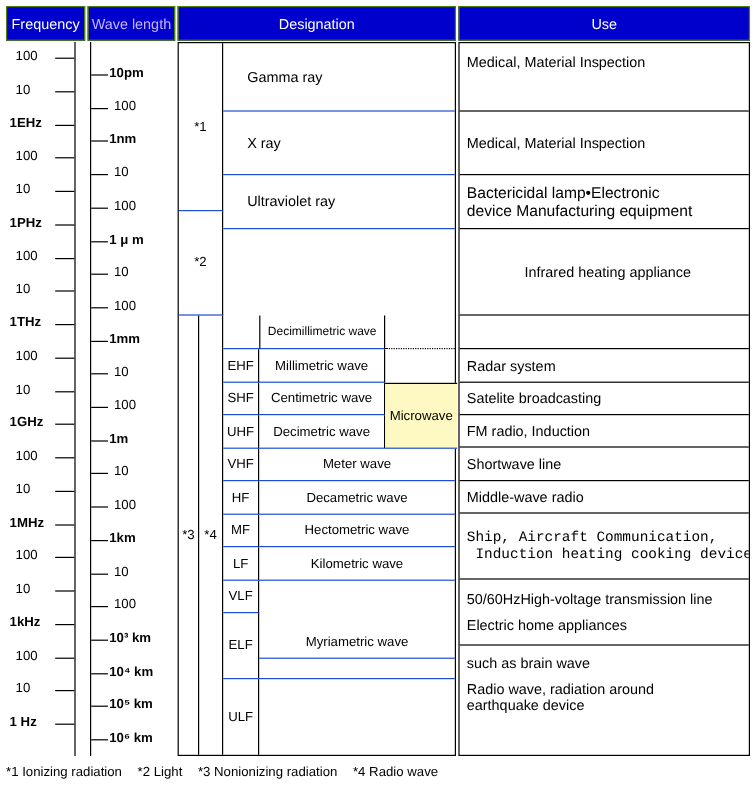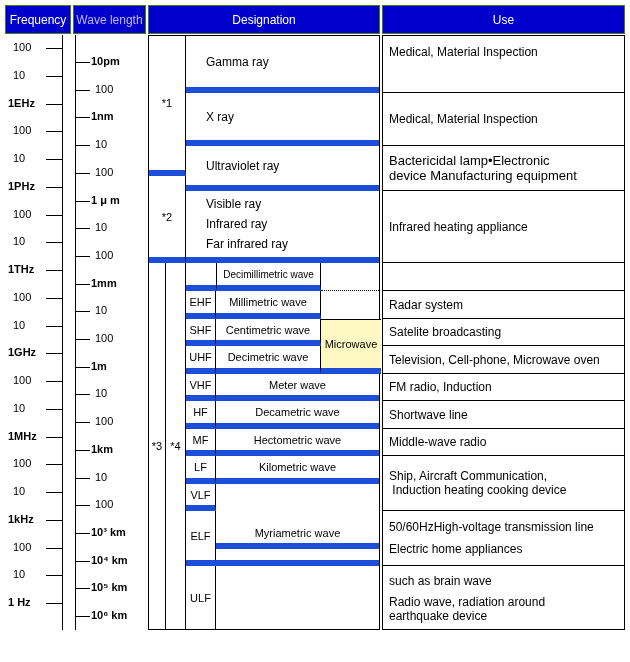--- a/index.html
+++ b/index.html
@@ -16,21 +16,21 @@
   .wlab{left:91px}
   .wlab.minor{left:95px;font-weight:normal}
   .tick{position:absolute;height:1px;background:#000}
   .ftick{left:46px;width:16px}
   .wtick{left:76px;width:14px}
   .panel{position:absolute;top:35px;height:595px;border:1px solid #000;background:#fff}
   .desig{left:148px;width:232px}
   .usecol{left:382px;width:243px;display:flex;flex-direction:column}
   .cell{position:absolute;display:flex;align-items:center;font-size:12px}
   .ctr{justify-content:center}
-  .bb{border-bottom:6px solid #1d4ed8}
+  .bb{border-bottom:1px solid #1d4ed8}
   .br{border-right:1px solid #000}
   .bt{border-top:1px solid #000}
   .mark{font-size:11px}
   .m1{left:0;top:0;width:37px;height:140px}
   .m2{left:0;top:140px;width:37px;height:87px}
   .m3{left:0;top:227px;width:17px;bottom:0}
   .m4{left:17px;top:227px;width:20px;bottom:0}
   .band-gamma{left:37px;top:0;right:0;height:57px;padding-left:20px}
   .band-xray{left:37px;top:57px;right:0;height:53px;padding-left:20px}
   .band-uv{left:37px;top:110px;right:0;height:45px;padding-left:20px}
@@ -172,25 +172,20 @@
     <div class="cell band-gamma bb">
         <span>Gamma ray</span>
       </div>
     <div class="cell band-xray bb">
         <span>X ray</span>
       </div>
     <div class="cell band-uv bb">
         <span>Ultraviolet ray</span>
       </div>
 
-    <div class="cell band-light bb">
-      <span>Visible ray</span>
-      <span>Infrared ray</span>
-      <span>Far infrared ray</span>
-    </div>
 
     <div class="cell spacer-deci bb"></div>
     <div class="cell ctr band-deci br bb">
         <span>Decimillimetric wave</span>
       </div>
     <div class="cell deci-right"></div>
 
     <div id="band-rows">
         <div class="cell ctr br bb bandcode" style="left: 37px; width: 30px; top: 255px; height: 28px;">EHF</div>
         <div class="cell ctr bb bandname br" style="left: 67px; top: 255px; height: 28px; width: 105px;">Millimetric wave</div>
@@ -236,57 +231,52 @@
         <div class="ublock">
           <div class="uline">Medical, Material Inspection</div>
         </div>
       </div>
       <div class="ucell big" style="height: 45px; flex-shrink: 0;">
         <div class="ublock">
           <div class="uline">Bactericidal lamp•Electronic</div>
           <div class="uline">device Manufacturing equipment</div>
         </div>
       </div>
-      <div class="ucell" style="height: 72px; flex-shrink: 0;">
+      <div class="ucell" style="height: 72px; flex-shrink: 0; align-items: center;">
         <div class="ublock">
           <div class="uline">Infrared heating appliance</div>
         </div>
       </div>
       <div class="ucell" style="height: 28px; flex-shrink: 0;"></div>
       <div class="ucell" style="height: 28px; flex-shrink: 0;">
         <div class="ublock">
           <div class="uline">Radar system</div>
         </div>
       </div>
       <div class="ucell" style="height: 27px; flex-shrink: 0;">
         <div class="ublock">
           <div class="uline">Satelite broadcasting</div>
         </div>
       </div>
+      <div class="ucell" style="height: 27px; flex-shrink: 0;">
+        <div class="ublock">
+          <div class="uline">FM radio, Induction</div>
+        </div>
+      </div>
       <div class="ucell" style="height: 28px; flex-shrink: 0;">
         <div class="ublock">
-          <div class="uline">Television, Cell-phone, Microwave oven</div>
+          <div class="uline">Shortwave line</div>
         </div>
       </div>
       <div class="ucell" style="height: 27px; flex-shrink: 0;">
         <div class="ublock">
-          <div class="uline">FM radio, Induction</div>
-        </div>
-      </div>
-      <div class="ucell" style="height: 28px; flex-shrink: 0;">
-        <div class="ublock">
-          <div class="uline">Shortwave line</div>
-        </div>
-      </div>
-      <div class="ucell" style="height: 27px; flex-shrink: 0;">
-        <div class="ublock">
           <div class="uline">Middle-wave radio</div>
         </div>
       </div>
-      <div class="ucell" style="height: 55px; flex-shrink: 0;">
+      <div class="ucell" style="height: 55px; flex-shrink: 0; font-family: Liberation Mono, monospace;">
         <div class="ublock">
           <div class="uline">Ship, Aircraft Communication,</div>
           <div class="uline"> Induction heating cooking device</div>
         </div>
       </div>
       <div class="ucell spread" style="height: 55px; flex-shrink: 0;">
         <div class="ublock">
           <div class="uline">50/60HzHigh-voltage transmission line</div>
         </div>
         <div class="ublock">
@@ -297,13 +287,19 @@
         <div class="ublock">
           <div class="uline">such as brain wave</div>
         </div>
         <div class="ublock">
           <div class="uline">Radio wave, radiation around</div>
           <div class="uline">earthquake device</div>
         </div>
       </div>
     </div>
 
+  <div class="footer" id="footnotes">
+      <span>*1 Ionizing radiation</span>
+      <span>*2 Light</span>
+      <span>*3 Nonionizing radiation</span>
+      <span>*4 Radio wave</span>
+    </div>
 </div>
 
 </body></html>

